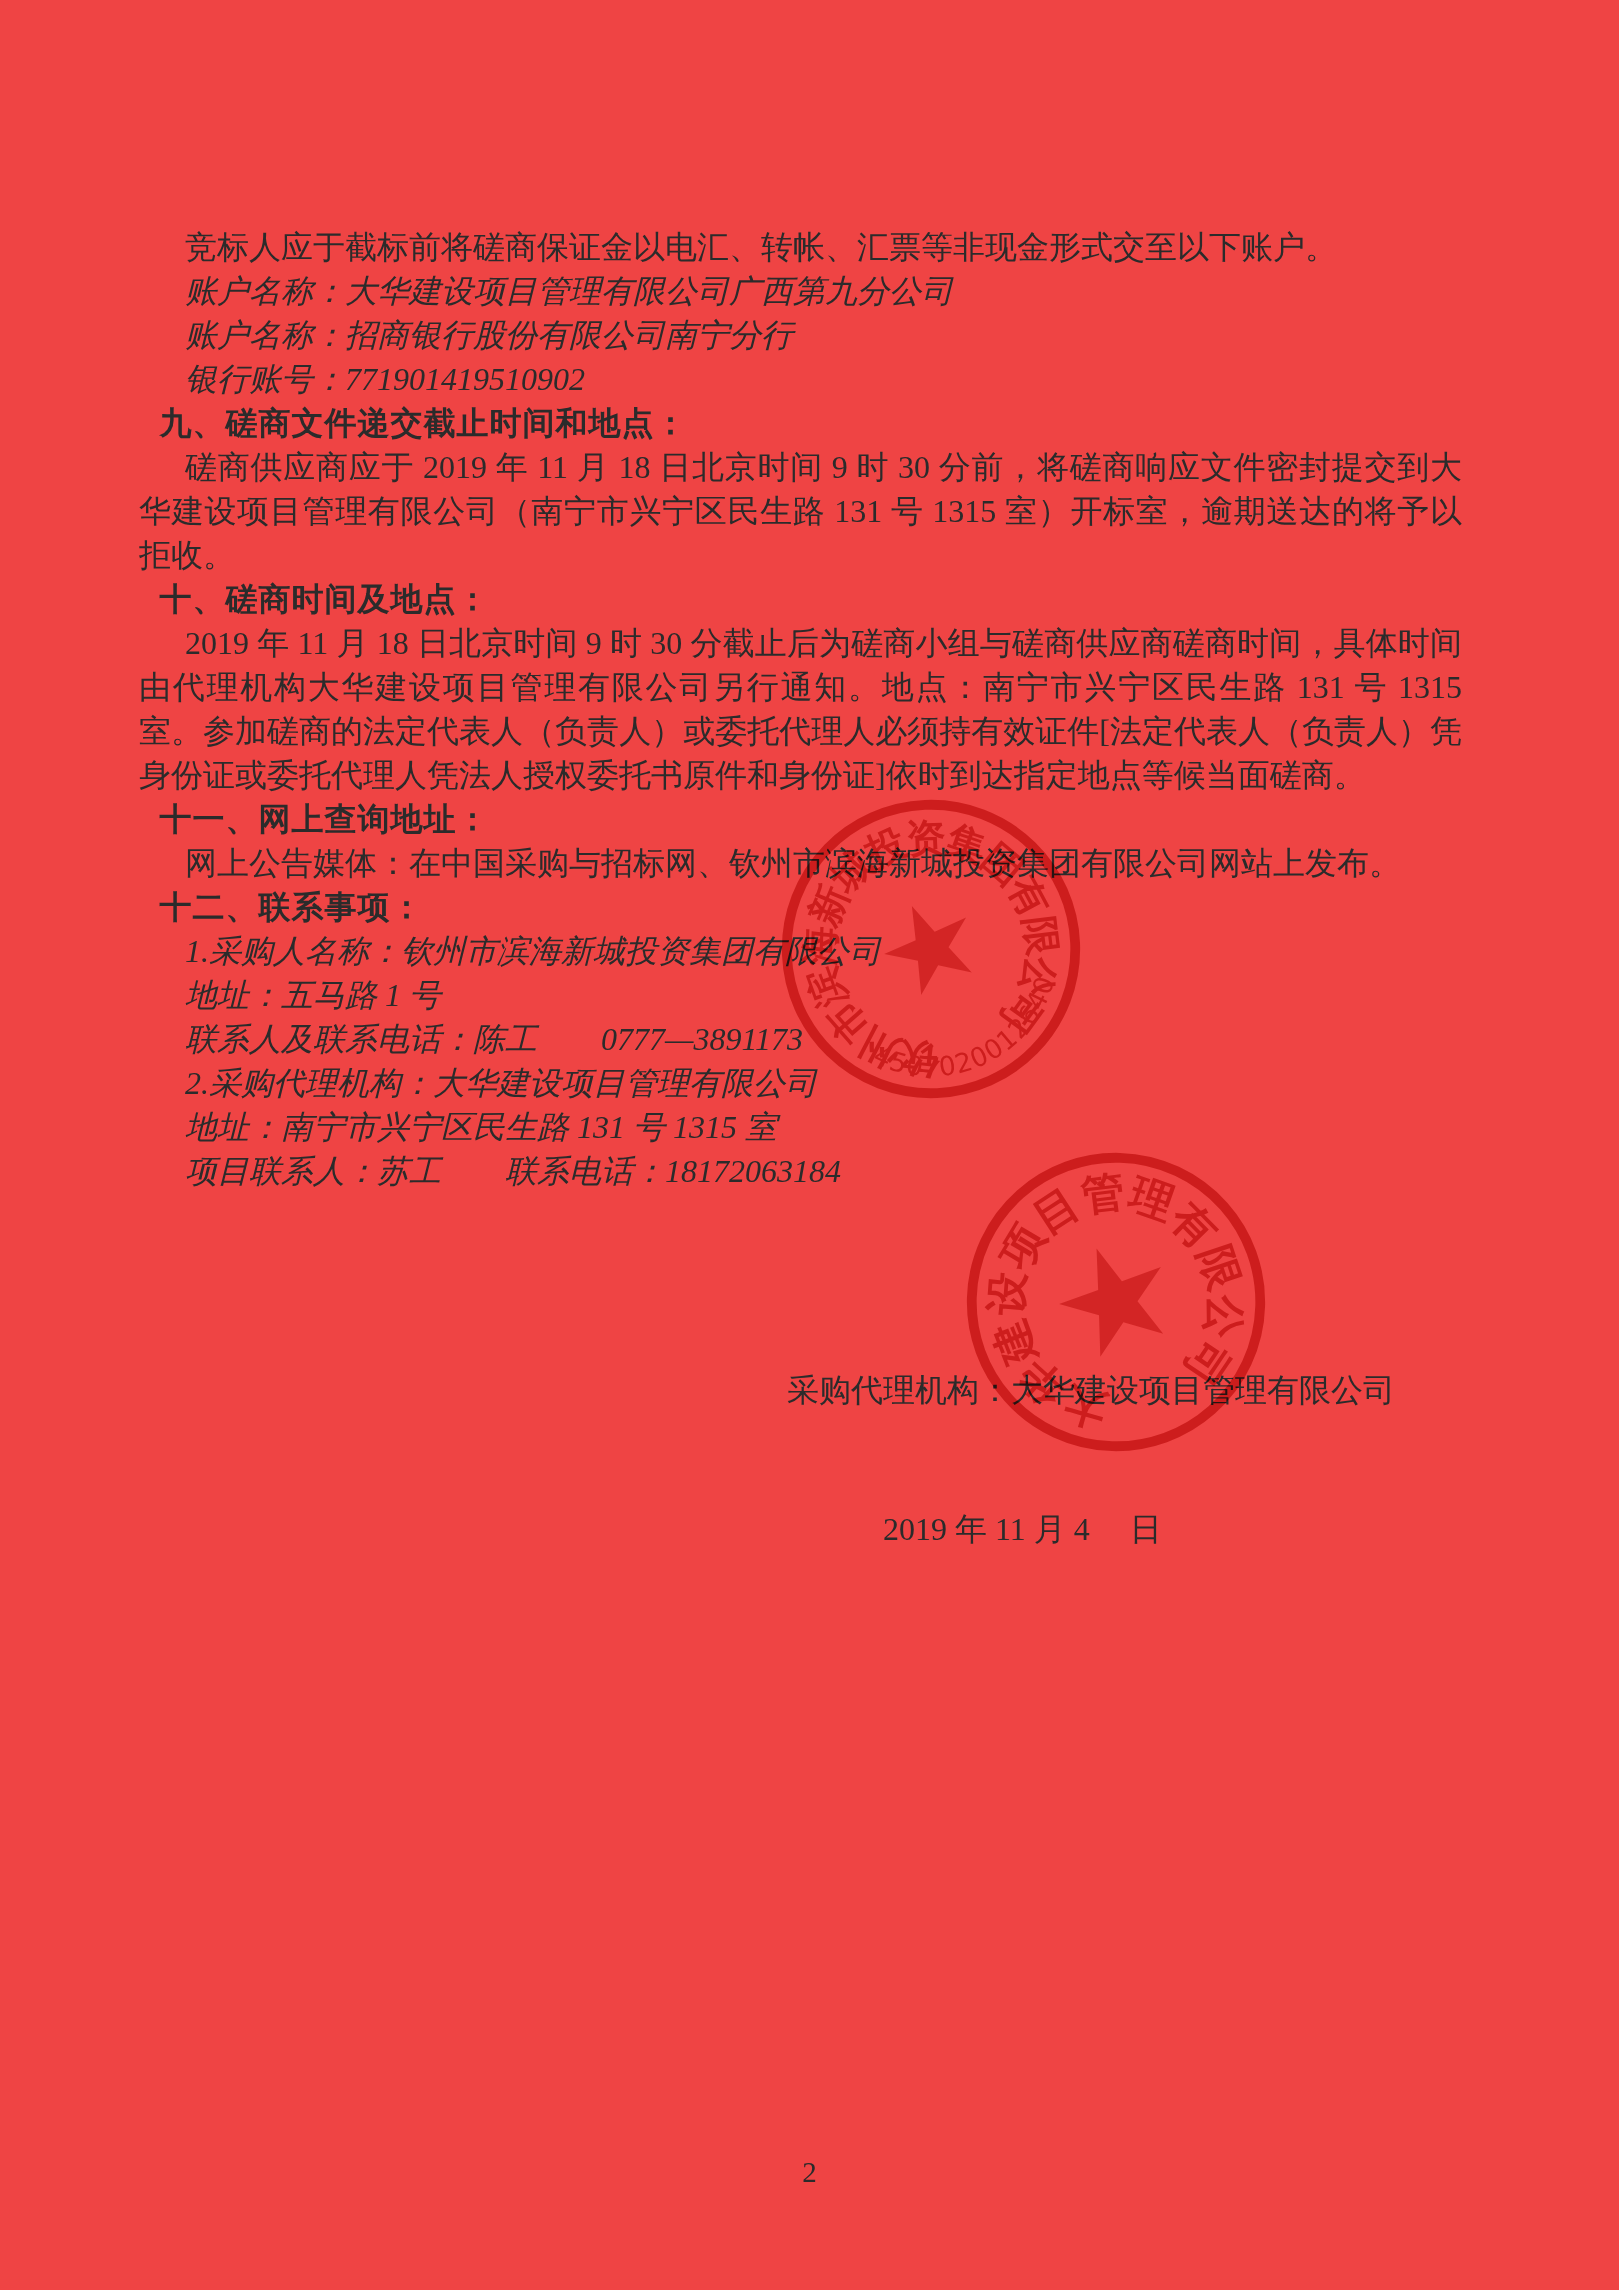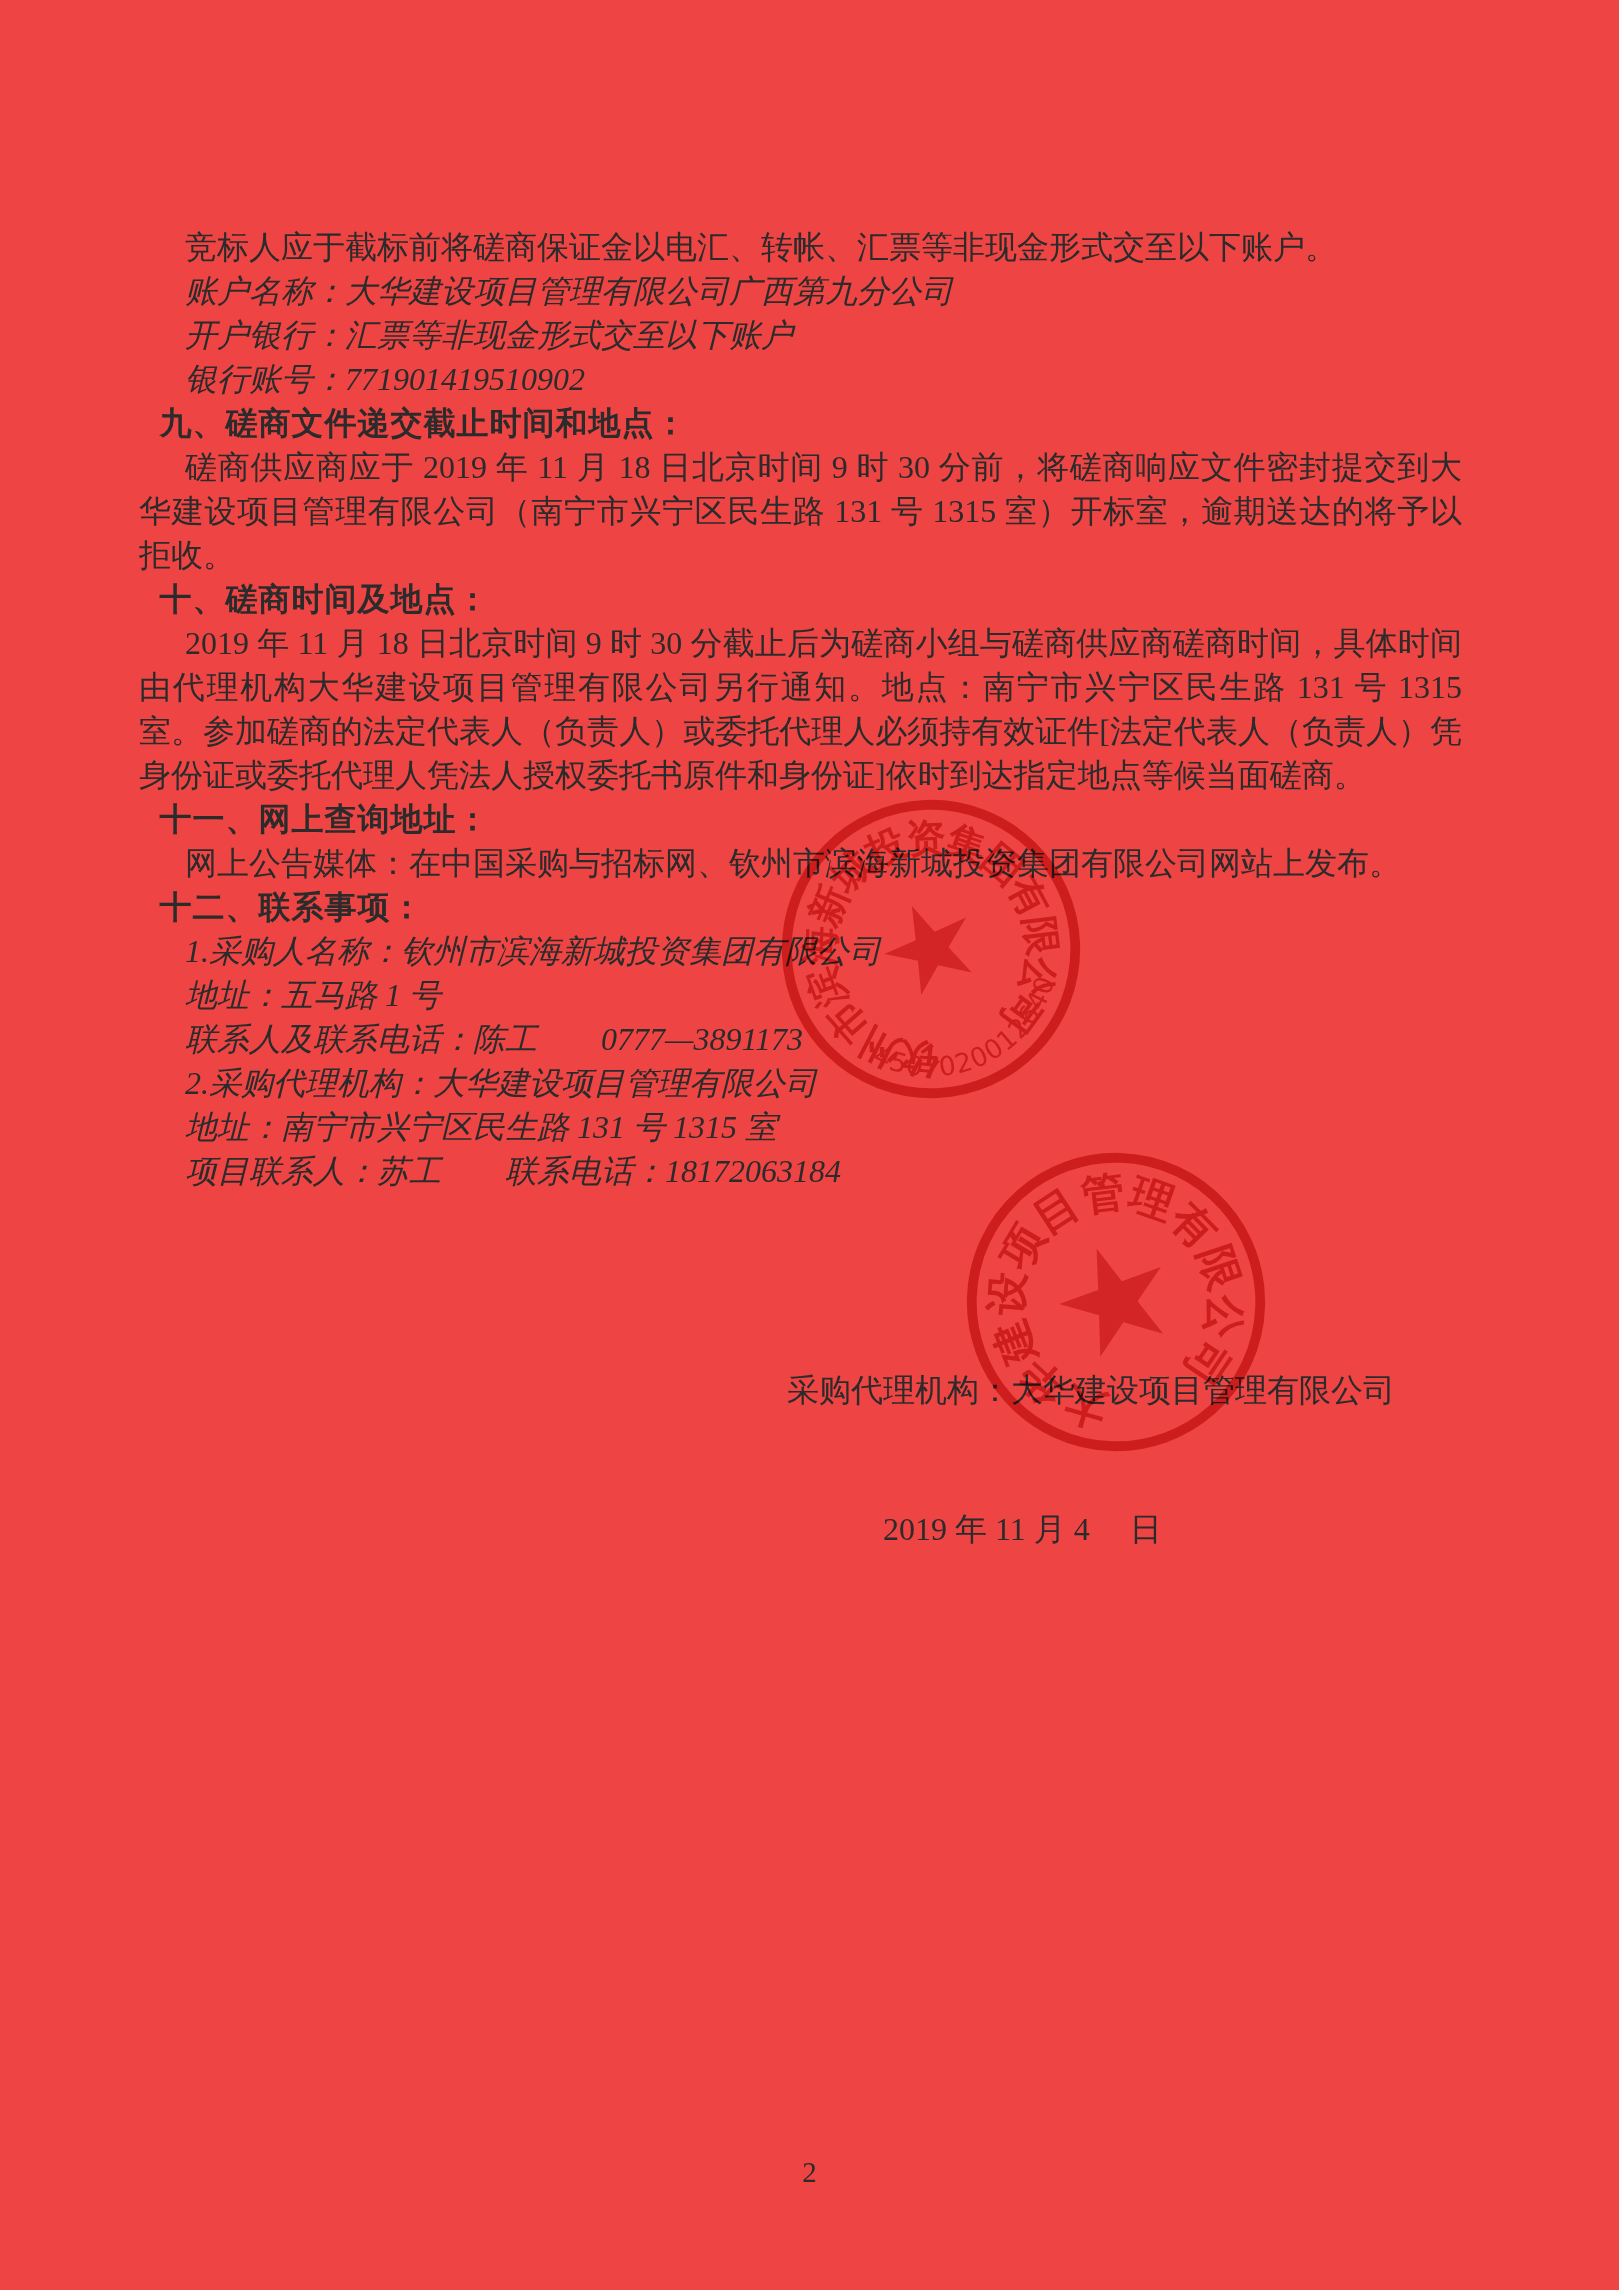--- a/index.html
+++ b/index.html
@@ -49,21 +49,21 @@
 </style>
 </head>
 <body>
 
 <div class="page">
 
   <div class="content">
     <p class="para">竞标人应于截标前将磋商保证金以电汇、转帐、汇票等非现金形式交至以下账户。</p>
 
     <p class="line gap-sm">账户名称：大华建设项目管理有限公司广西第九分公司</p>
-    <p class="line">开户银行：汇票等非现金形式交至以下账户</p>
+    <p class="line">账户名称：招商银行股份有限公司南宁分行</p>
     <p class="line">银行账号：771901419510902</p>
 
     <p class="heading">九、磋商文件递交截止时间和地点：</p>
     <p class="para">磋商供应商应于 2019 年 11 月 18 日北京时间 9 时 30 分前，将磋商响应文件密封提交到大华建设项目管理有限公司（南宁市兴宁区民生路 131 号 1315 室）开标室，逾期送达的将予以拒收。</p>
 
     <p class="heading">十、磋商时间及地点：</p>
     <p class="para">2019 年 11 月 18 日北京时间 9 时 30 分截止后为磋商小组与磋商供应商磋商时间，具体时间由代理机构大华建设项目管理有限公司另行通知。地点：南宁市兴宁区民生路 131 号 1315 室。参加磋商的法定代表人（负责人）或委托代理人必须持有效证件[法定代表人（负责人）凭身份证或委托代理人凭法人授权委托书原件和身份证]依时到达指定地点等候当面磋商。</p>
 
     <p class="heading">十一、网上查询地址：</p>
     <p class="para">网上公告媒体：在中国采购与招标网、钦州市滨海新城投资集团有限公司网站上发布。</p>

